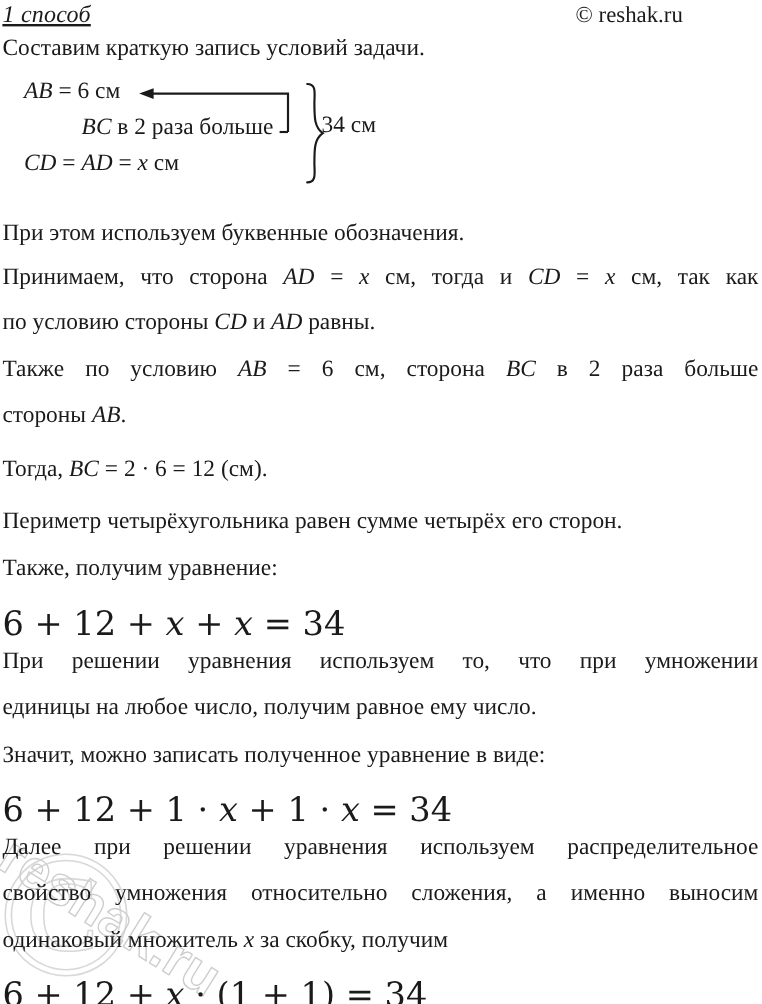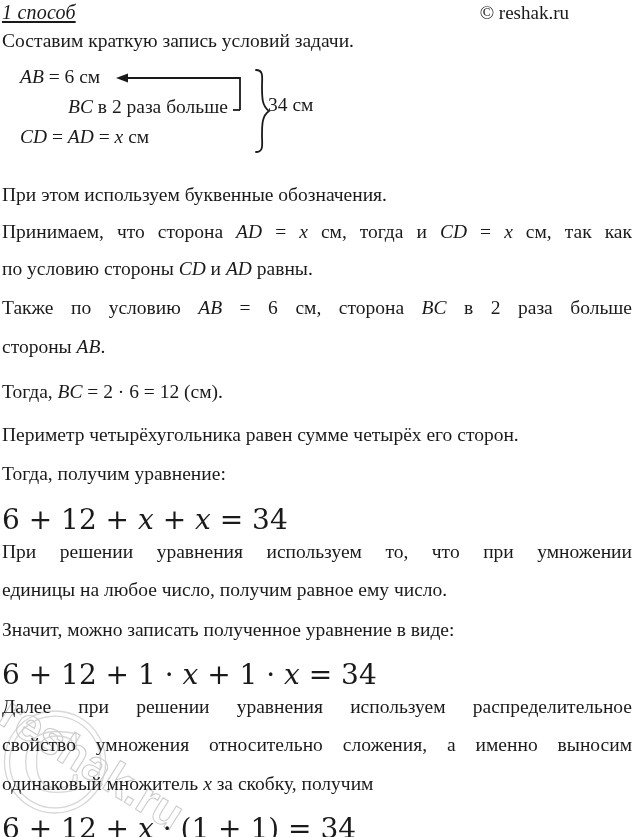--- a/index.html
+++ b/index.html
@@ -202,21 +202,21 @@
   <div class="line" style="top:259px;"><span>по условию стороны  </span><span class="mathvar">CD</span><span> и </span><span class="mathvar">AD</span><span> равны.</span></div>
 
   <div class="just" style="top:298px;"><span>Также по условию </span><span class="mathvar">AB</span><span> = 6 см, сторона </span><span class="mathvar">BC</span><span> в 2 раза больше</span></div>
 
   <div class="line" style="top:337px;"><span>стороны </span><span class="mathvar">AB</span><span>.</span></div>
 
   <div class="line" style="top:382px;"><span>Тогда, </span><span class="mathvar">BC</span><span> = 2 · 6 = 12 (см).</span></div>
 
   <div class="line" style="top:425px;">Периметр четырёхугольника равен сумме четырёх его сторон.</div>
 
-  <div class="line" style="top:464px;">Тогда, получим уравнение:</div>
+  <div class="line" style="top:464px;">Также, получим уравнение:</div>
 
   <div class="eq" style="top:503px;"><span>6 + 12 + </span><span class="v">x</span><span> + </span><span class="v">x</span><span> = 34</span></div>
 
   <div class="just" style="top:542px;">При решении уравнения используем то, что при умножении</div>
 
   <div class="line" style="top:580px;">единицы на любое число, получим равное ему число.</div>
 
   <div class="line" style="top:620px;">Значит, можно записать полученное уравнение в виде:</div>
 
   <div class="eq" style="top:658px;"><span>6 + 12 + 1 · </span><span class="v">x</span><span> + 1 · </span><span class="v">x</span><span> = 34</span></div>

